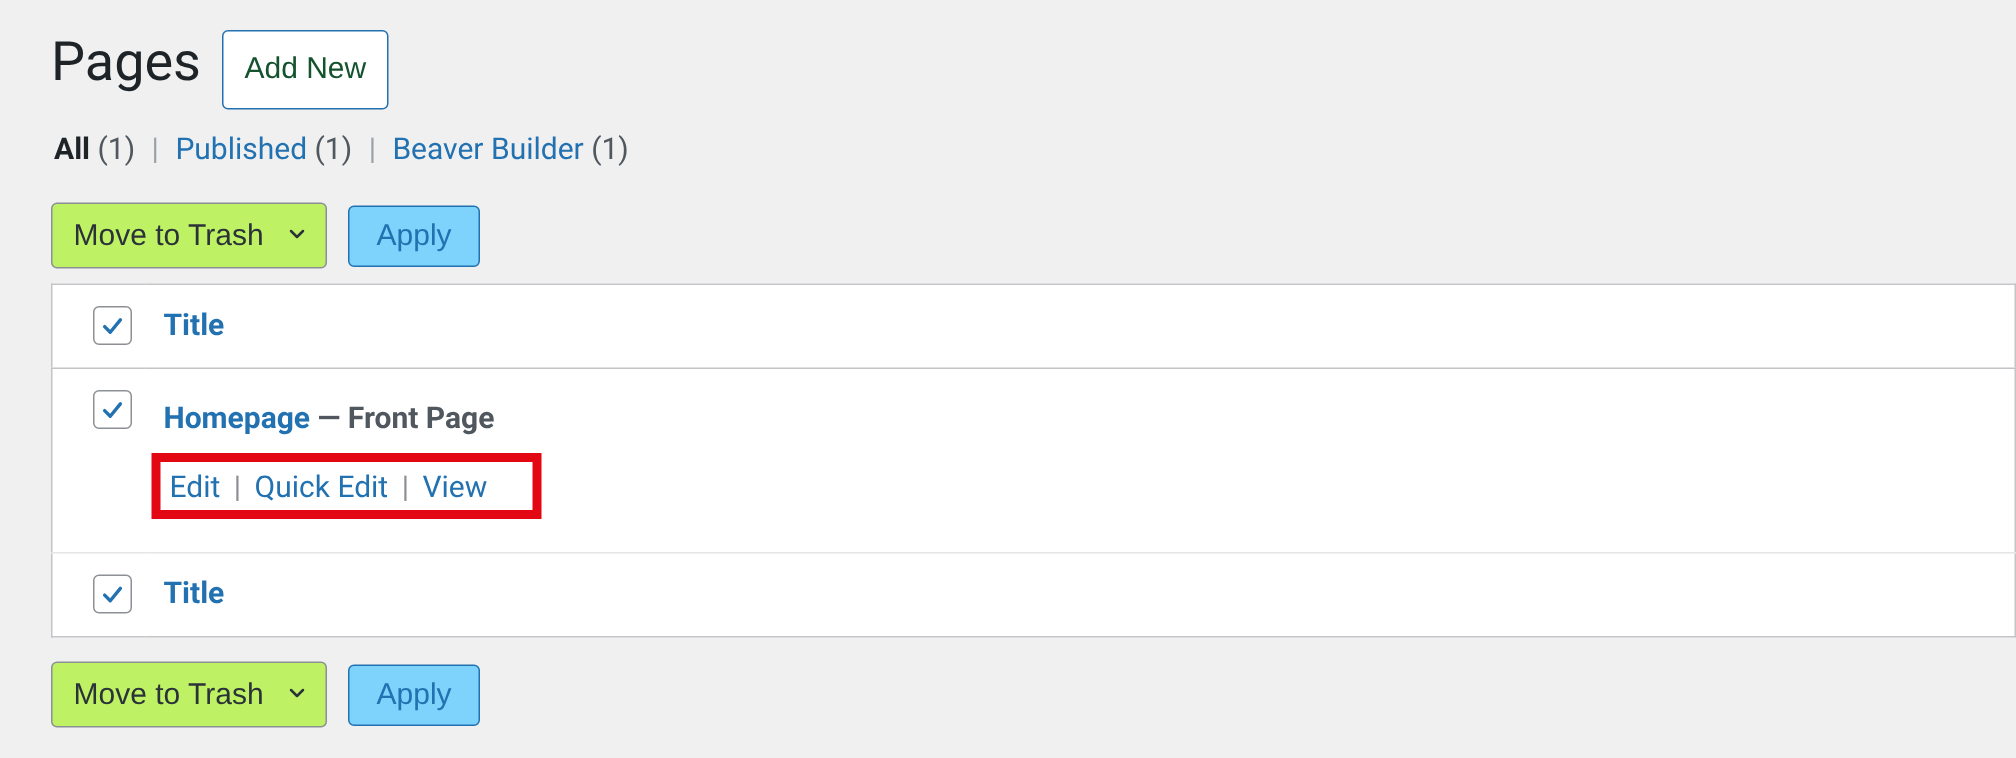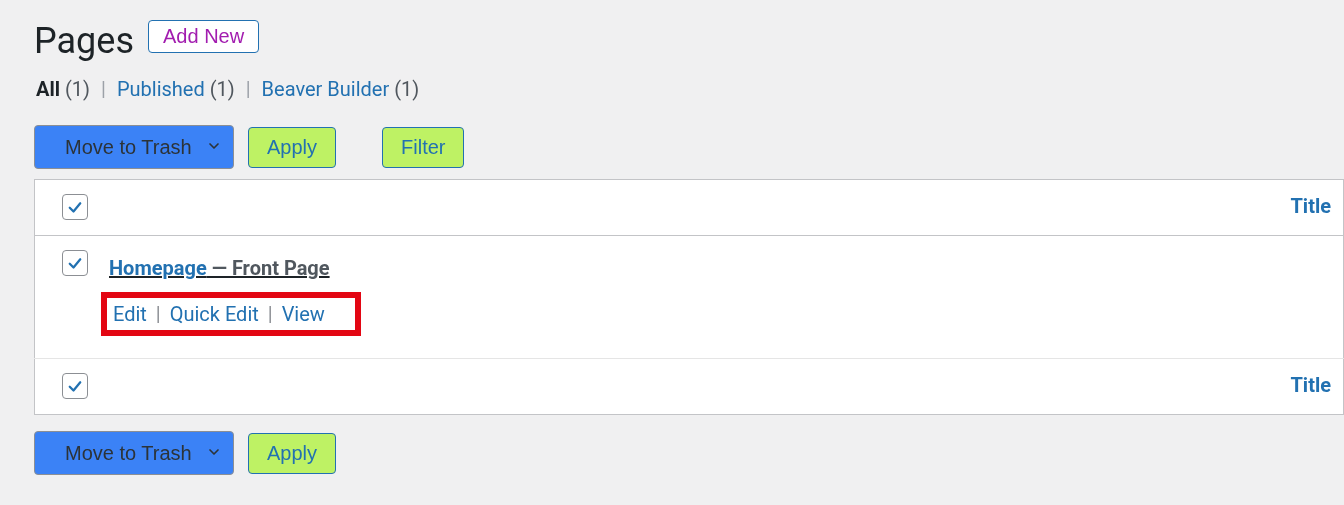--- a/index.html
+++ b/index.html
@@ -12,71 +12,71 @@
     height:505px;
     box-sizing:border-box;
     padding:20px 0 0 34px;
     overflow:hidden;
   }
 
   
   .heading-row{display:flex;align-items:flex-start;gap:14px;margin-bottom:14px;}
   .page-title{font-size:36px;font-weight:400;color:#1d2327;margin:0;line-height:1.2;}
   .add-new-btn{
-    border:1px solid #2271b1;color:#a21caf;background:#fff;
-    padding:4px 14px;font-size:20px;border-radius:4px;cursor:pointer;
+    border:1px solid #2271b1;color:#14532d;background:#fff;
+    padding:14px 14px;font-size:20px;border-radius:4px;cursor:pointer;
   }
 
   
   .subsubsub{margin:0 0 24px 2px;font-size:20px;}
   .subsubsub .current{font-weight:700;color:#1d2327;}
   .subsubsub a{color:#2271b1;text-decoration:none;}
   .subsubsub .count{color:#50575e;font-weight:400;}
   .subsubsub .sep{color:#9ca1a8;margin:0 6px;}
 
   
   .tablenav{display:flex;align-items:center;gap:14px;margin-bottom:10px;}
   .select-box{
     appearance:none;-webkit-appearance:none;
-    background:#3b82f6;border:1px solid #8c8f94;border-radius:4px;
-    font-size:20px;color:#2c3338;padding:8px 40px 8px 30px;
+    background:#bef264;border:1px solid #8c8f94;border-radius:4px;
+    font-size:20px;color:#2c3338;padding:8px 40px 8px 14px;
     cursor:pointer;line-height:1.3;
   }
   .select-wrap{position:relative;display:inline-block;}
   .select-wrap .chev{
     position:absolute;right:12px;top:50%;transform:translateY(-50%);
     pointer-events:none;color:#2c3338;
   }
   .btn{
-    border:1px solid #2271b1;color:#2271b1;background:#bef264;
+    border:1px solid #2271b1;color:#2271b1;background:#7dd3fc;
     font-size:20px;padding:8px 18px;border-radius:4px;cursor:pointer;
   }
 
   
   table.list-table{
     width:100%;
     border-collapse:collapse;
     background:#fff;
     border:1px solid #c3c4c7;
   }
   table.list-table th,table.list-table td{
     text-align:left;vertical-align:top;
   }
   table.list-table thead th,
   table.list-table tfoot th{
     padding:14px 12px;
-    font-weight:400;font-size:20px;text-align:right;
+    font-weight:400;font-size:20px;
   }
   table.list-table thead th.col-title a,
   table.list-table tfoot th.col-title a{color:#2271b1;font-weight:700;text-decoration:none;}
   table.list-table th.check-col,
   table.list-table td.check-col{width:44px;text-align:center;padding:14px 0 14px 18px;}
   table.list-table thead tr{border-bottom:1px solid #c3c4c7;}
   table.list-table tfoot tr{border-top:1px solid #c3c4c7;}
-  table.list-table tbody td{padding:20px 12px 22px 12px;text-decoration:underline;}
+  table.list-table tbody td{padding:20px 12px 22px 12px;}
   table.list-table tbody tr{border-bottom:1px solid #e5e5e5;}
 
   .row-title{color:#2271b1;font-weight:700;text-decoration:none;font-size:20px;}
   .suffix{color:#50575e;font-weight:700;}
   .row-actions{margin-top:12px;font-size:20px;}
   .row-actions a{color:#2271b1;text-decoration:none;}
   .row-actions .pipe{color:#8c8f94;margin:0 4px;}
 
   
   .row-actions-box{
@@ -132,21 +132,20 @@
     <span class="chev">
       <svg viewBox="0 0 24 24">
           <polyline points="6 9 12 15 18 9"></polyline>
         </svg>
     </span>
   </span>
   <button class="btn">Apply</button>
 
   <span style="width:18px;"></span>
 
-  <button class="btn">Filter</button>
 </div>
 
 <table class="list-table">
   <thead>
     <tr>
       <th class="check-col">
         <span class="cb">
           <svg viewBox="0 0 24 24">
               <polyline points="5 13 10 18 19 7"></polyline>
             </svg>

